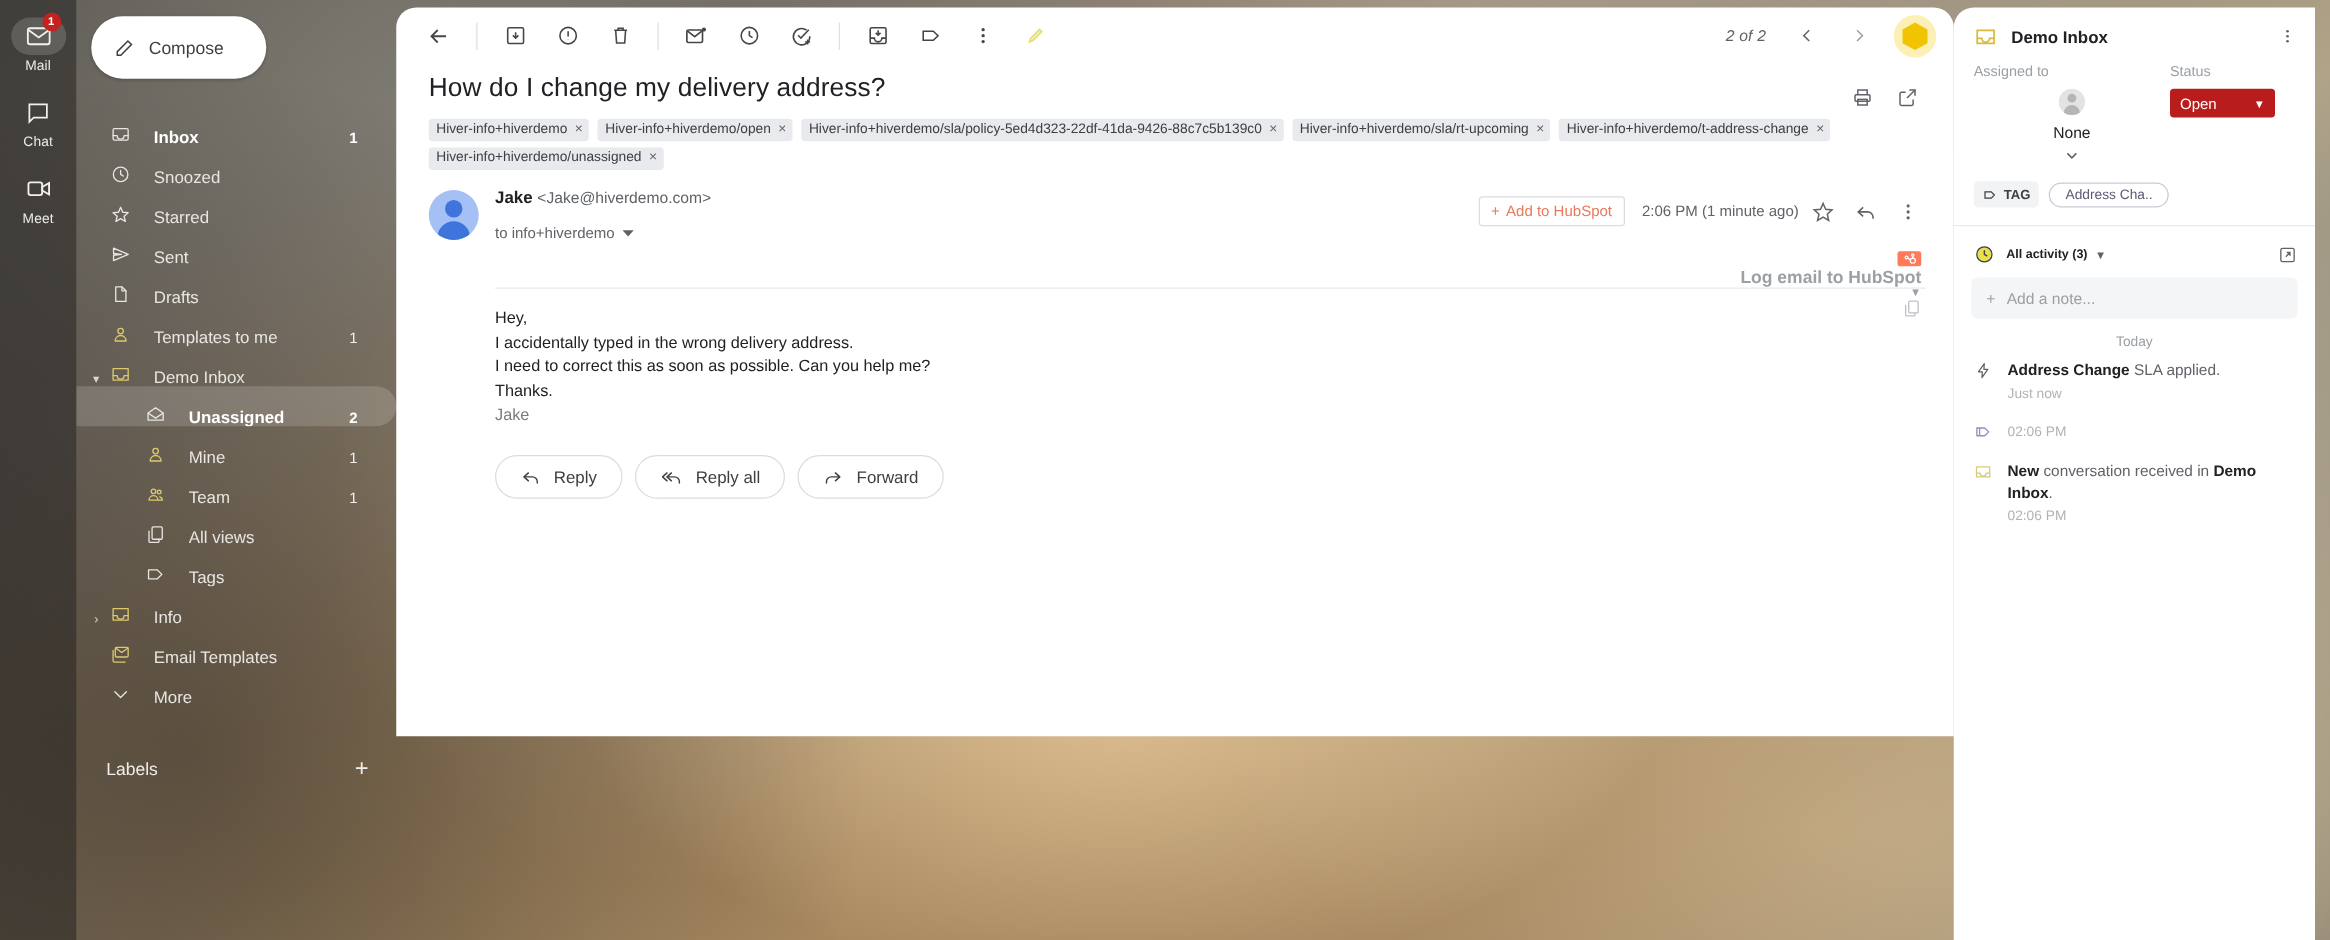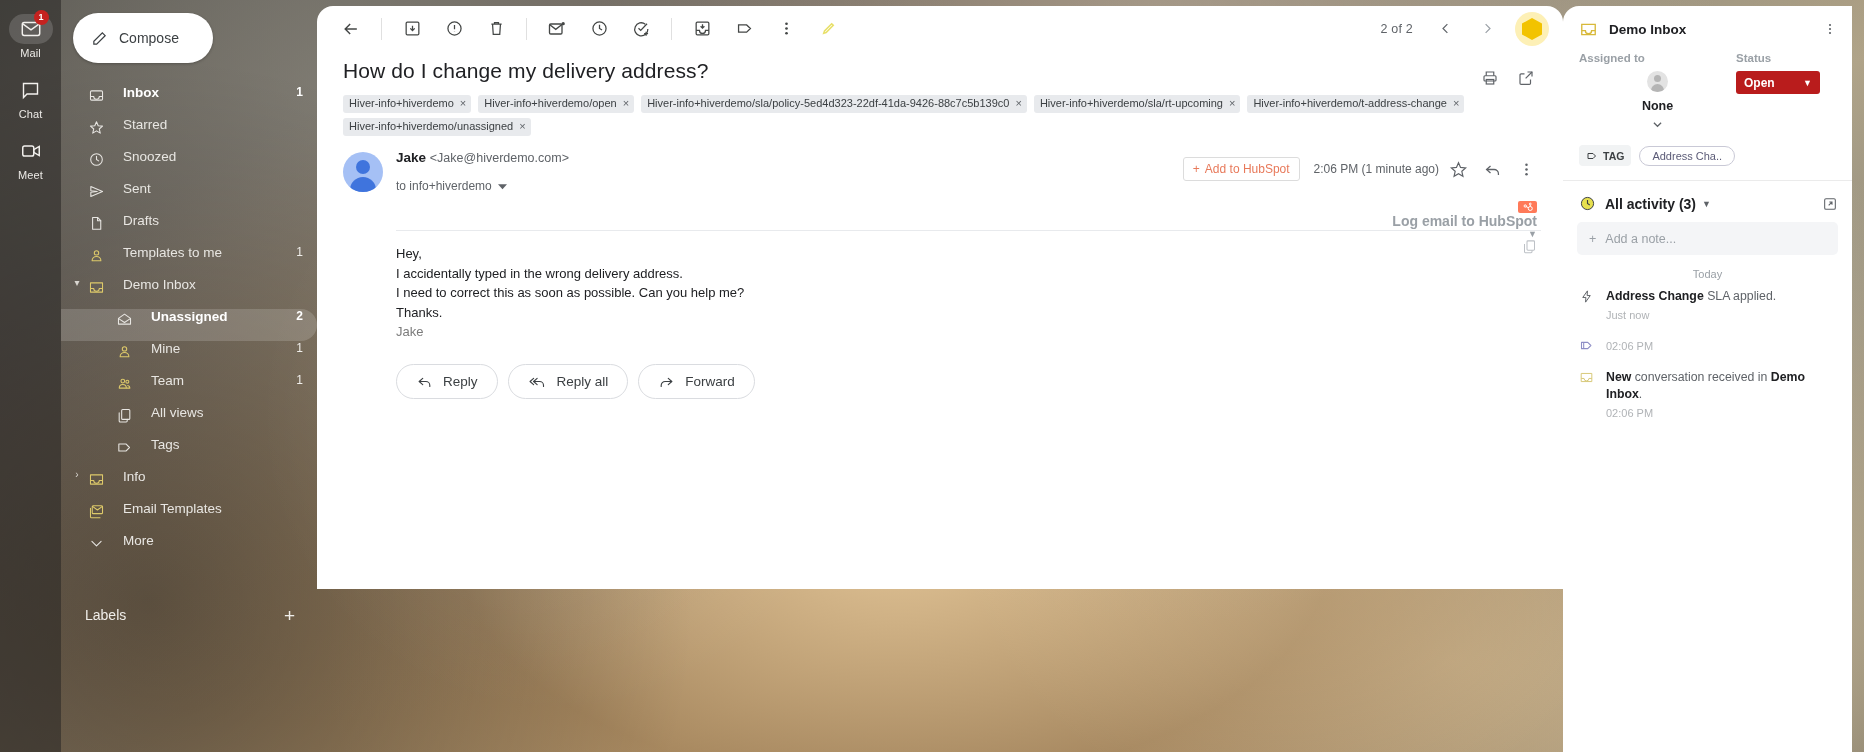--- a/index.html
+++ b/index.html
@@ -60,23 +60,23 @@
     margin: 5px 0 22px 12px;
     width: 140px; height: 50px; border-radius: 26px;
     background: #ffffff; color: #3c4043;
     display: flex; align-items: center; gap: 11px;
     padding-left: 18px; cursor: pointer;
     box-shadow: 0 1px 3px rgba(0,0,0,0.25);
     font-size: 14px;
   }
   .nav { display: flex; flex-direction: column; }
   .nav-item {
-    height: 32px; display: flex; align-items: flex-start;
+    height: 32px; display: flex; align-items: flex-end;
     border-radius: 0 16px 16px 0; cursor: pointer;
-    padding-right: 14px; color: #e8e6e2; font-size: 13.5px;
+    padding-right: 31px; color: #e8e6e2; font-size: 13.5px;
     position: relative;
   }
   .nav-item .ico { width: 22px; height: 20px; display:flex; align-items:center;
     justify-content:center; margin-left: 24px; margin-right: 16px; flex: 0 0 auto;}
   .nav-item.sub .ico { margin-left: 52px; }
   .nav-item .txt { flex: 1 1 auto; white-space: nowrap; overflow: hidden; text-overflow: ellipsis; }
   .nav-item .cnt { font-size: 12px; color: #f0eeea; }
   .nav-item.selected { background: rgba(255,255,255,0.16); }
   .nav-item.bold .txt, .nav-item.bold .cnt { font-weight: 700; color: #fff; }
   .nav-item .caret { position: absolute; left: 9px; width: 14px; text-align: center;
@@ -85,21 +85,21 @@
     margin-top: 34px; height: 32px; display: flex; align-items: center;
     padding-left: 24px; padding-right: 22px; color: #f0eeea; font-size: 14px;
   }
   .labels-hdr .plus { margin-left: auto; font-size: 19px; line-height: 1; color: #f0eeea; }
 
   
   .main {
     position: absolute; left: 317px; top: 6px; width: 1246px; height: 583px;
     background: #fff; border-radius: 16px 16px 0 0; overflow: hidden;
   }
-  .topbar { height: 45px; display: flex; align-items: center; padding: 0 14px; gap: 2px; }
+  .topbar { height: 45px; display: flex; align-items: center; padding: 0 14px; gap: 2px; font-style: italic; }
   .tb-btn { width: 40px; height: 40px; border-radius: 50%; display: flex; align-items: center;
     justify-content: center; cursor: pointer; color: #444746; }
   .tb-sep { width: 1px; height: 22px; background: #e0e0e0; margin: 0 8px; }
   .tb-spacer { flex: 1 1 auto; }
   .tb-count { font-size: 12.5px; color: #5f6368; margin-right: 10px; letter-spacing: .2px;}
   .avatar-hex { width: 34px; height: 34px; border-radius: 50%; background: #fdf0b6;
     display:flex; align-items:center; justify-content:center; margin-left: 6px; }
 
   .subject-row { padding: 8px 22px 0 26px; display: flex; align-items: flex-start; }
   .subject { font-size: 21px; color: #202124; font-weight: 400; letter-spacing: .1px; }
@@ -155,21 +155,21 @@
   }
 
   
   .rightpanel {
     position: absolute; left: 1563px; top: 6px; width: 289px; height: 746px;
     background: #fff; border-radius: 16px 0 0 0; display: flex; flex-direction: column;
   }
   .rp-head { height: 46px; display:flex; align-items:center; padding: 0 14px 0 16px; }
   .rp-head .t { font-size: 13.5px; color: #202124; font-weight: 700; margin-left: 11px; }
   .rp-head .dots { margin-left: auto; color: #5f6368; cursor:pointer; }
-  .rp-meta { display: flex; padding: 0 16px; font-weight: bold; }
+  .rp-meta { display: flex; padding: 0 16px; }
   .rp-col { flex: 1 1 0; }
   .rp-col.status { flex: 0 0 100px; }
   .rp-lbl { font-size: 11.5px; color: #9aa0a6; margin-bottom: 7px; }
   .assignee { display: flex; align-items: center; gap: 7px; cursor: pointer; flex-direction: column;}
   .assignee .av { width: 21px; height: 21px; border-radius: 50%; background: #e3e3e3;
     position: relative; overflow:hidden;}
   .assignee .av::before { content:""; position:absolute; left:7px; top:4px; width:7px; height:7px;
     border-radius:50%; background:#b5b5b5; }
   .assignee .av::after { content:""; position:absolute; left:4px; top:13px; width:13px; height:9px;
     border-radius:7px 7px 0 0; background:#b5b5b5; }
@@ -181,21 +181,21 @@
   }
   .status-pill .c { margin-left: auto; font-size: 9px; }
   .tag-row { display: flex; align-items: center; gap: 8px; padding: 16px 16px 14px; }
   .tag-btn { background: #f1f3f4; border-radius: 4px; height: 21px; display:flex;
     align-items:center; gap: 5px; padding: 0 7px; font-size: 10.5px; font-weight: 700;
     color: #3c4043; cursor: pointer; }
   .tag-chip { border: 1px solid #c9c9d6; border-radius: 11px; height: 20px; display:flex;
     align-items:center; padding: 0 12px; font-size: 11px; color: #5b5b77; cursor: pointer; }
   .rp-div { height: 1px; background: #ebebeb; }
   .activity-head { display:flex; align-items:center; padding: 14px 14px 10px 16px; }
-  .activity-head .txt { font-size: 14px; color: #202124; font-weight: 700; margin-left: 9px; }
+  .activity-head .txt { font-size: 10px; color: #202124; font-weight: 700; margin-left: 9px; }
   .activity-head .c { margin-left: 6px; font-size: 9px; color:#5f6368;}
   .activity-head .ext { margin-left: auto; color: #5f6368; cursor: pointer;}
   .note-box {
     margin: 0 14px; background: #f4f5f7; border-radius: 5px; height: 33px;
     display:flex; align-items:center; gap: 9px; padding: 0 12px; color: #9aa0a6;
     font-size: 12.5px; cursor: text;
   }
   .day-sep { text-align: center; font-size: 11px; color: #9aa0a6; margin: 13px 0 8px; }
   .act { display: flex; padding: 0 16px 16px; gap: 11px; }
   .act .ai { width: 16px; flex: 0 0 16px; padding-top: 1px; color: #5f6368; }
@@ -259,34 +259,34 @@
               <rect x="3.5" y="5.5" width="17" height="13" rx="1.5"></rect>
               <path d="M3.5 13.5h4.6a3.9 3.9 0 0 0 7.8 0h4.6"></path>
             </svg>
           </span>
           <span class="txt">Inbox</span>
           <span class="cnt">1</span>
         </div>
         <div class="nav-item">
           <span class="ico">
             <svg width="17" height="17" viewBox="0 0 24 24" fill="none" stroke="#e8e6e2" stroke-width="1.5" stroke-linecap="round" stroke-linejoin="round">
-              <polygon points="12,4 14.4,9.6 20.5,10.1 15.9,14.1 17.3,20 12,16.8 6.7,20 8.1,14.1 3.5,10.1 9.6,9.6"></polygon>
-            </svg>
-          </span>
-          <span class="txt">Starred</span>
-          <span class="cnt"></span>
-        </div>
-        <div class="nav-item">
-          <span class="ico">
-            <svg width="17" height="17" viewBox="0 0 24 24" fill="none" stroke="#e8e6e2" stroke-width="1.5" stroke-linecap="round" stroke-linejoin="round">
               <circle cx="12" cy="12" r="8.2"></circle>
               <path d="M12 7.5V12l3 1.9"></path>
             </svg>
           </span>
           <span class="txt">Snoozed</span>
+          <span class="cnt"></span>
+        </div>
+        <div class="nav-item">
+          <span class="ico">
+            <svg width="17" height="17" viewBox="0 0 24 24" fill="none" stroke="#e8e6e2" stroke-width="1.5" stroke-linecap="round" stroke-linejoin="round">
+              <polygon points="12,4 14.4,9.6 20.5,10.1 15.9,14.1 17.3,20 12,16.8 6.7,20 8.1,14.1 3.5,10.1 9.6,9.6"></polygon>
+            </svg>
+          </span>
+          <span class="txt">Starred</span>
           <span class="cnt"></span>
         </div>
         <div class="nav-item">
           <span class="ico">
             <svg width="17" height="17" viewBox="0 0 24 24" fill="none" stroke="#e8e6e2" stroke-width="1.5" stroke-linecap="round" stroke-linejoin="round">
               <polygon points="4,5 20.5,12 4,19 4,13 13,12 4,11"></polygon>
             </svg>
           </span>
           <span class="txt">Sent</span>
           <span class="cnt"></span>

